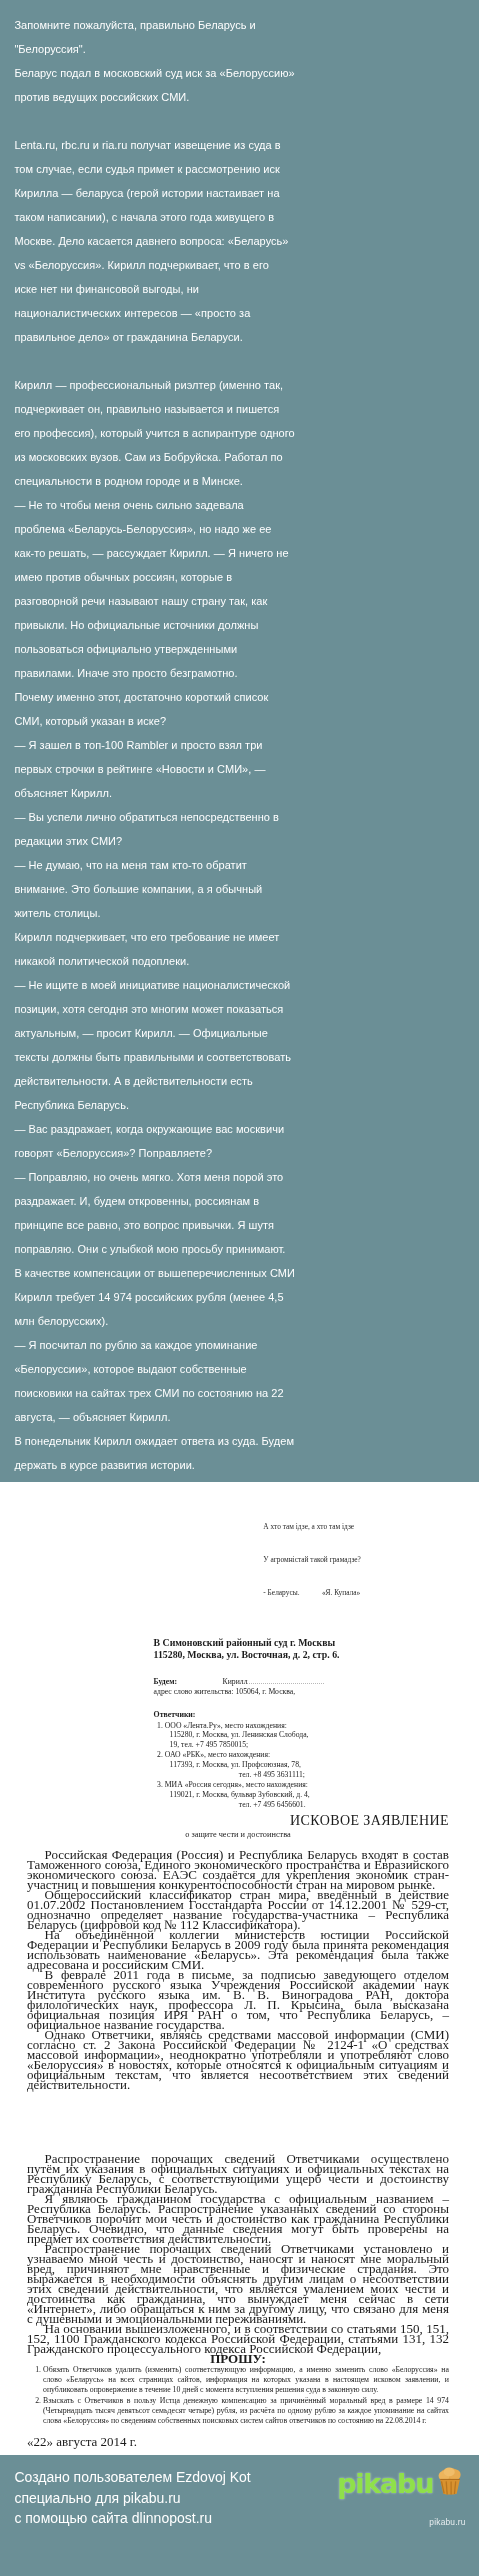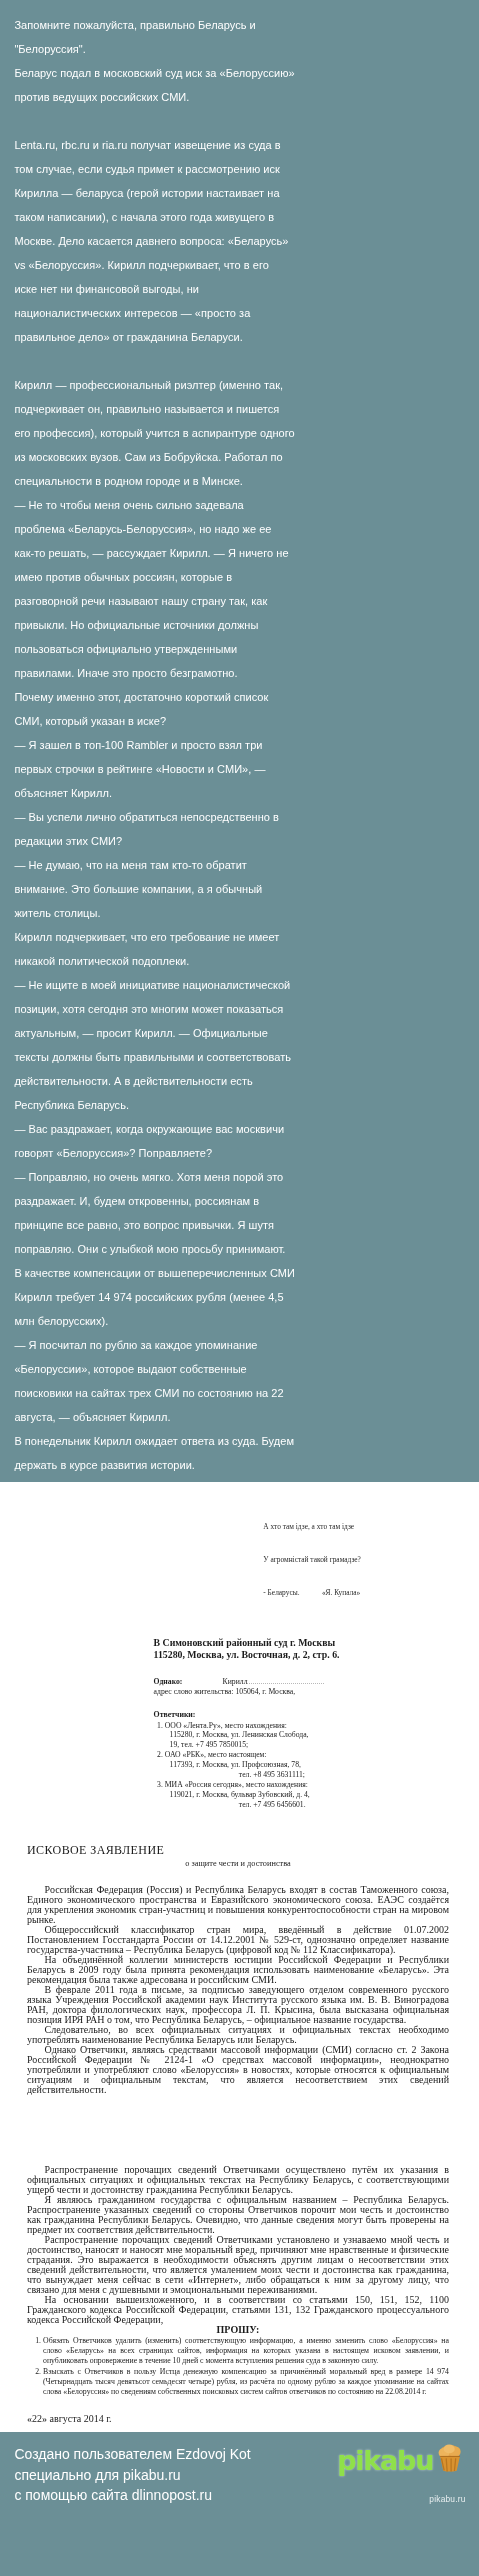--- a/index.html
+++ b/index.html
@@ -97,34 +97,34 @@
     margin: 0.8px 0 0 0;
     padding-left: 11.2px;
     font-size: 7.7px;
     line-height: 9.8px;
   }
   ol.respondents li { margin-bottom: 0.4px; }
   ol.respondents li .l2 { display: block; padding-left: 4.8px; }
   ol.respondents li .l3 { display: block; padding-left: 74px; }
 
   .doc-title {
-    text-align: left;
-    margin-top: 33px;
-    font-size: 12px;
+    text-align: right;
+    margin-top: 3px;
+    font-size: 14px;
     letter-spacing: 0.4px;
   }
   .doc-subtitle {
     text-align: center;
     font-size: 8.3px;
     margin-top: 1.6px;
   }
 
   .body-text {
-    margin-top: 17px;
-    font-size: 10px;
+    margin-top: 11px;
+    font-size: 13px;
     line-height: 10px;
     text-align: justify;
     text-justify: inter-word;
     hyphens: none;
   }
   .body-text p {
     margin: 0;
     text-indent: 17.6px;
   }
   .body-text p.noind { text-indent: 0; }
@@ -258,52 +258,51 @@
       <div class="epigraph">
         <div>А хто там ідзе, а хто там ідзе</div>
         <div>У агромністай такой грамадзе?</div>
         <div><span>- Беларусы.</span><span class="sig">«Я. Купала»</span></div>
       </div>
 
       <div class="addressee">В Симоновский районный суд г. Москвы
 115280, Москва, ул. Восточная, д. 2, стр. 6.</div>
 
       <div class="party-block">
-        <div class="party-row"><span class="party-label">Однако:</span><span>Кирилл</span><span class="redacted"></span></div>
+        <div class="party-row"><span class="party-label">Будем:</span><span>Кирилл</span><span class="redacted"></span></div>
         <div class="party-sub">адрес слово жительства: 105064, г. Москва,</div>
 
         <div class="resp-head">Ответчики:</div>
         <ol class="respondents">
           <li>
             <span>ООО «Лента.Ру», место нахождения:</span>
             <span class="l2">115280, г. Москва, ул. Ленинская Слобода,</span>
             <span class="l2">19,      тел. +7 495 7850015;</span>
           </li>
           <li>
-            <span>ОАО «РБК», место настоящем:</span>
+            <span>ОАО «РБК», место нахождения:</span>
             <span class="l2">117393, г. Москва, ул. Профсоюзная, 78,</span>
             <span class="l3">тел. +8 495 3631111;</span>
           </li>
           <li>
             <span>МИА «Россия сегодня», место нахождения:</span>
             <span class="l2">119021, г. Москва, бульвар Зубовский, д. 4,</span>
             <span class="l3">тел. +7 495 6456601.</span>
           </li>
         </ol>
       </div>
 
       <div class="doc-title">ИСКОВОЕ ЗАЯВЛЕНИЕ</div>
       <div class="doc-subtitle">о защите чести и достоинства</div>
 
       <div class="body-text">
         <p>Российская Федерация (Россия) и Республика Беларусь входят в состав Таможенного союза, Единого экономического пространства и Евразийского экономического союза. ЕАЭС создаётся для укрепления экономик стран-участниц и повышения конкурентоспособности стран на мировом рынке.</p>
         <p>Общероссийский классификатор стран мира, введённый в действие 01.07.2002 Постановлением Госстандарта России от 14.12.2001 № 529-ст, однозначно определяет название государства-участника – Республика Беларусь (цифровой код № 112 Классификатора).</p>
         <p>На объединённой коллегии министерств юстиции Российской Федерации и Республики Беларусь в 2009 году была принята рекомендация использовать наименование «Беларусь». Эта рекомендация была также адресована и российским СМИ.</p>
         <p>В феврале 2011 года в письме, за подписью заведующего отделом современного русского языка Учреждения Российской академии наук Института русского языка им. В. В. Виноградова РАН, доктора филологических наук, профессора Л. П. Крысина, была высказана официальная позиция ИРЯ РАН о том, что Республика Беларусь, – официальное название государства.</p>
-        <p>Следовательно, во всех официальных ситуациях и официальных текстах необходимо употреблять наименование Республика Беларусь или Беларусь.</p>
         <p>Однако Ответчики, являясь средствами массовой информации (СМИ) согласно ст. 2 Закона Российской Федерации № 2124-1 «О средствах массовой информации», неоднократно употребляли и употребляют слово «Белоруссия» в новостях, которые относятся к официальным ситуациям и официальным текстам, что является несоответствием этих сведений действительности.</p>
       </div>
     </div>
 
     <div class="doc-page second">
       <div class="body-text">
         <p>Распространение порочащих сведений Ответчиками осуществлено путём их указания в официальных ситуациях и официальных текстах на Республику Беларусь, с соответствующими ущерб чести и достоинству гражданина Республики Беларусь.</p>
         <p>Я являюсь гражданином государства с официальным названием – Республика Беларусь. Распространение указанных сведений со стороны Ответчиков порочит мои честь и достоинство как гражданина Республики Беларусь. Очевидно, что данные сведения могут быть проверены на предмет их соответствия действительности.</p>
         <p>Распространение порочащих сведений Ответчиками установлено и узнаваемо мной честь и достоинство, наносят и наносят мне моральный вред, причиняют мне нравственные и физические страдания. Это выражается в необходимости объяснять другим лицам о несоответствии этих сведений действительности, что является умалением моих чести и достоинства как гражданина, что вынуждает меня сейчас в сети «Интернет», либо обращаться к ним за другому лицу, что связано для меня с душевными и эмоциональными переживаниями.</p>
         <p>На основании вышеизложенного, и в соответствии со статьями 150, 151, 152, 1100 Гражданского кодекса Российской Федерации, статьями 131, 132 Гражданского процессуального кодекса Российской Федерации,</p>

